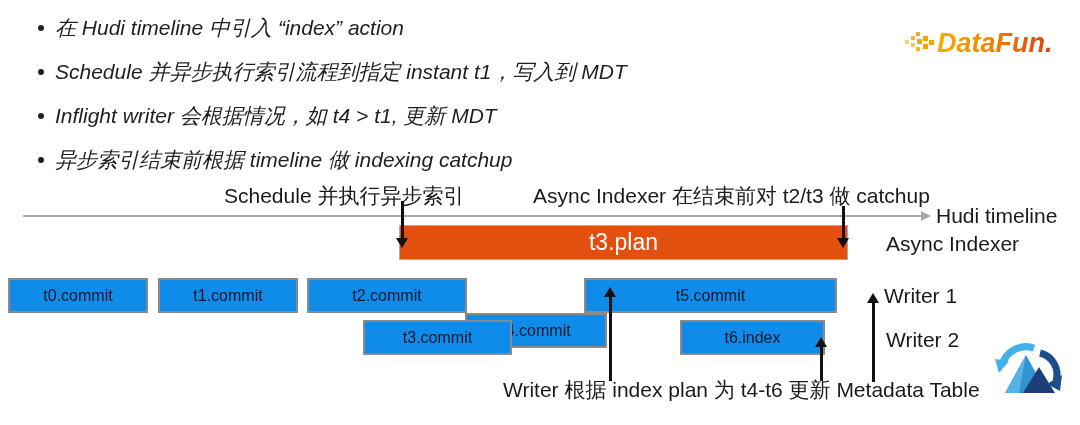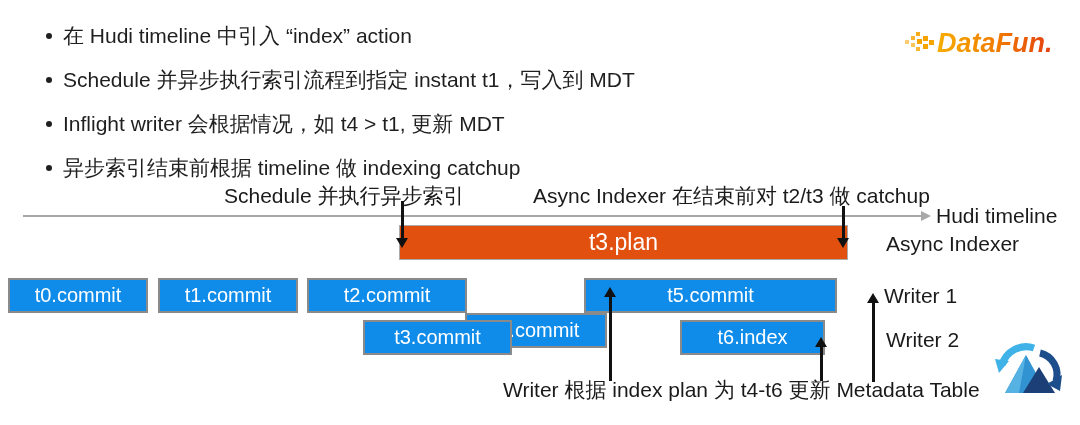--- a/index.html
+++ b/index.html
@@ -1,21 +1,21 @@
 <!DOCTYPE html>
 <html><head>
 <meta charset="utf-8">
 <style>
   html,body{margin:0;padding:0;background:#ffffff;}
   .slide{
     position:relative;width:1080px;height:425px;background:#ffffff;overflow:hidden;
     font-family:"Liberation Sans","DejaVu Sans",sans-serif;color:#1f1f1f;
   }
   
-  .bullets{position:absolute;left:28px;top:6px;margin:16px;padding:0;list-style:none;}
+  .bullets{position:absolute;left:28px;top:6px;margin:8px;padding:0;list-style:none;font-style:italic;}
   .bullets li{
     position:relative;padding-left:19px;margin:0 0 16px 0;
     font-size:21px;line-height:28px;color:#1f1f1f;white-space:nowrap;
   }
   .bullets li::before{
     content:"";position:absolute;left:2px;top:11px;width:6px;height:6px;border-radius:50%;background:#1f1f1f;
   }
   
   .datafun{position:absolute;left:903px;top:26px;display:flex;align-items:center;}
   .df-text{font-size:27px;font-weight:700;font-style:italic;letter-spacing:0px;color:#F07C00;}
@@ -43,21 +43,21 @@
     position:absolute;left:399px;top:225px;width:449px;height:35px;box-sizing:border-box;
     background:#E1500F;border:1px solid #ABABAB;
     display:flex;align-items:center;justify-content:center;
     color:#ffffff;font-size:23px;
   }
   
   .commit{
     position:absolute;height:35px;box-sizing:border-box;
     background:#0F8CEA;border:2px solid #8A8A8A;
     display:flex;align-items:center;justify-content:center;
-    color:#ffffff;font-size:20px;
+    color:#0f172a;font-size:16px;
   }
   .c-t0{left:8px;  top:278px;width:140px;}
   .c-t1{left:158px;top:278px;width:140px;}
   .c-t2{left:307px;top:278px;width:160px;}
   .c-t4{left:465px;top:278px;width:142px;margin-top:35px;}
   .c-t5{left:584px;top:278px;width:253px;}
   .c-t3{left:363px;top:320px;width:149px;}
   .c-t6{left:680px;top:320px;width:145px;}
   
   .va{position:absolute;width:3px;background:#111111;z-index:5;}

